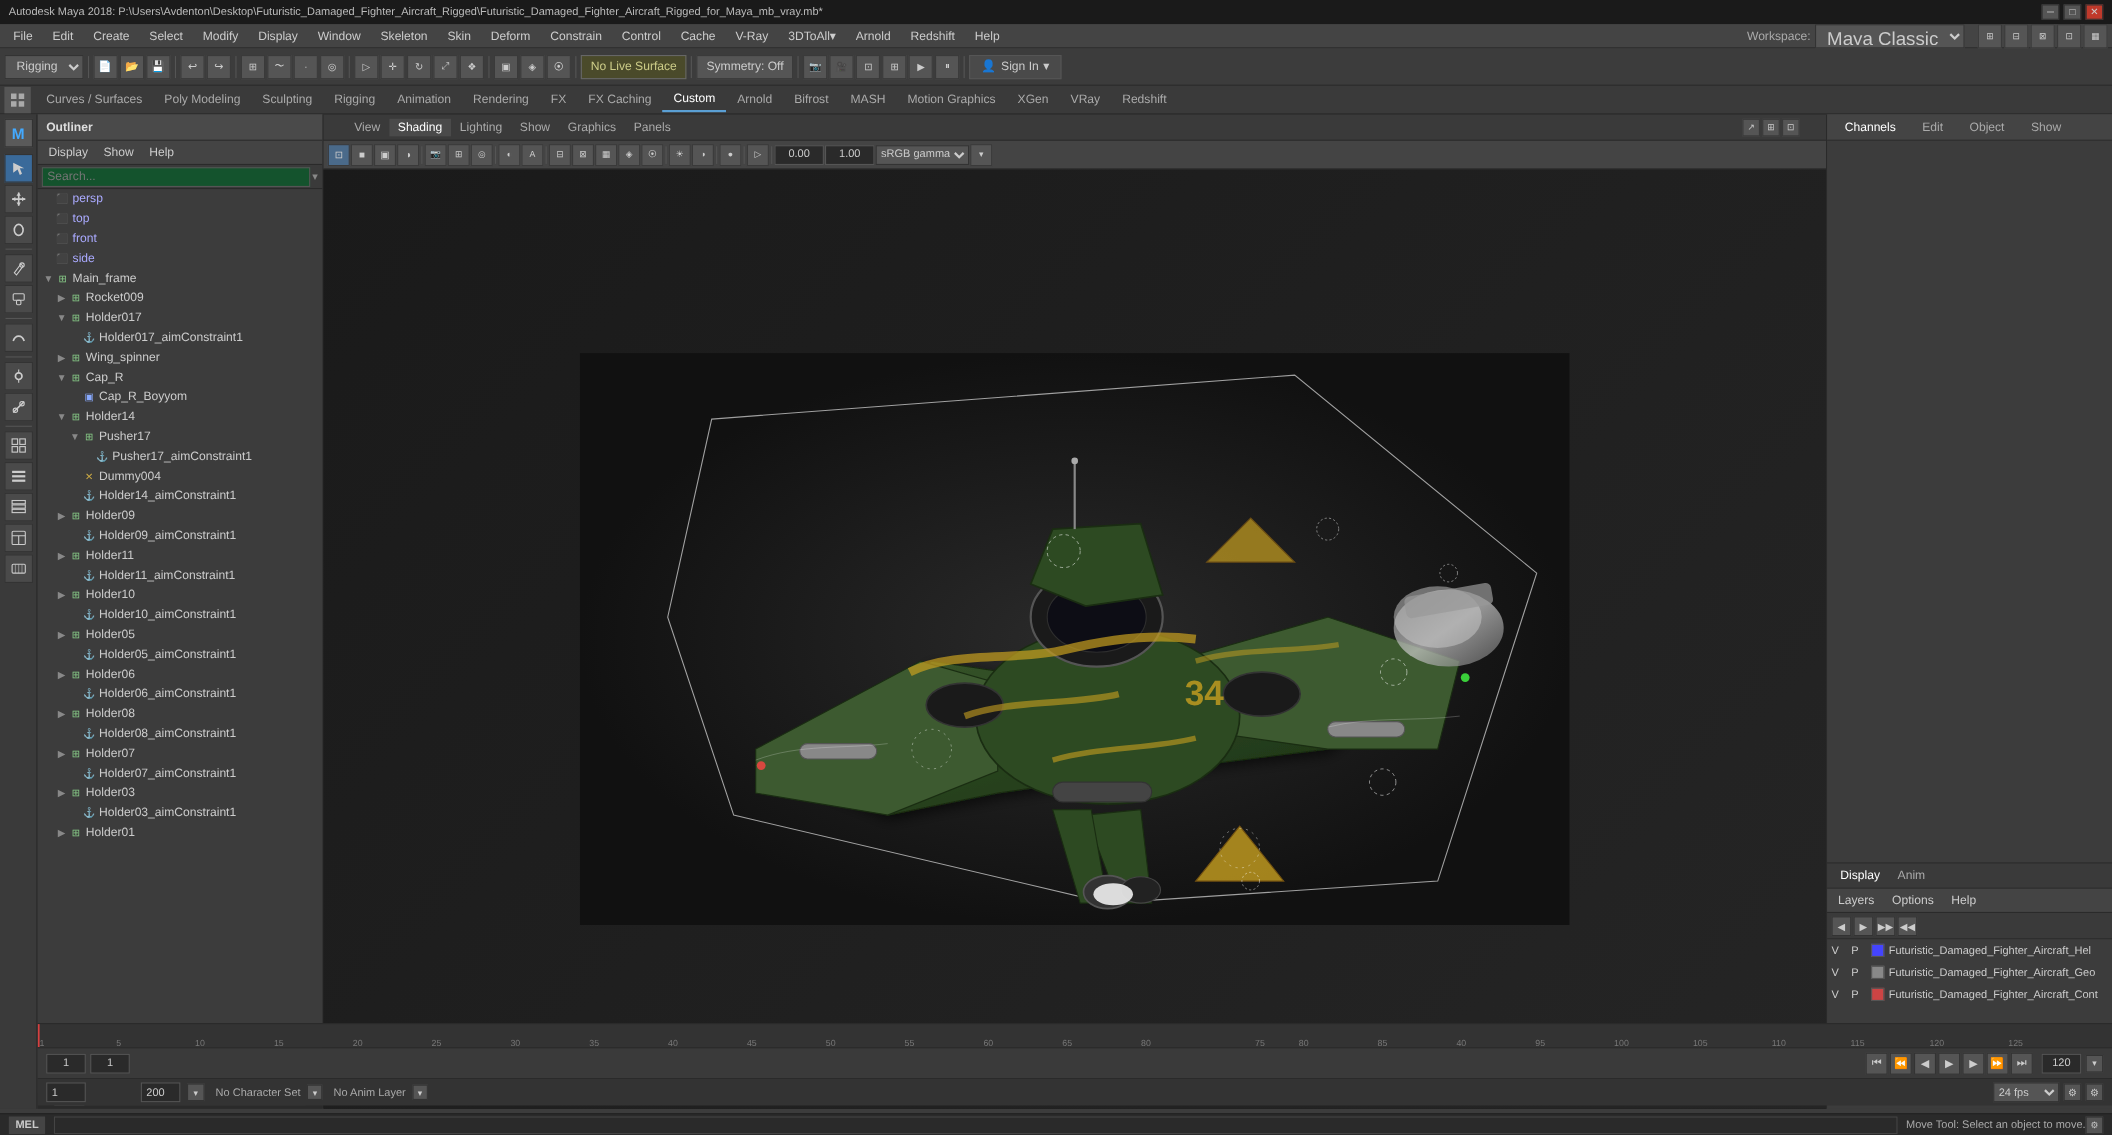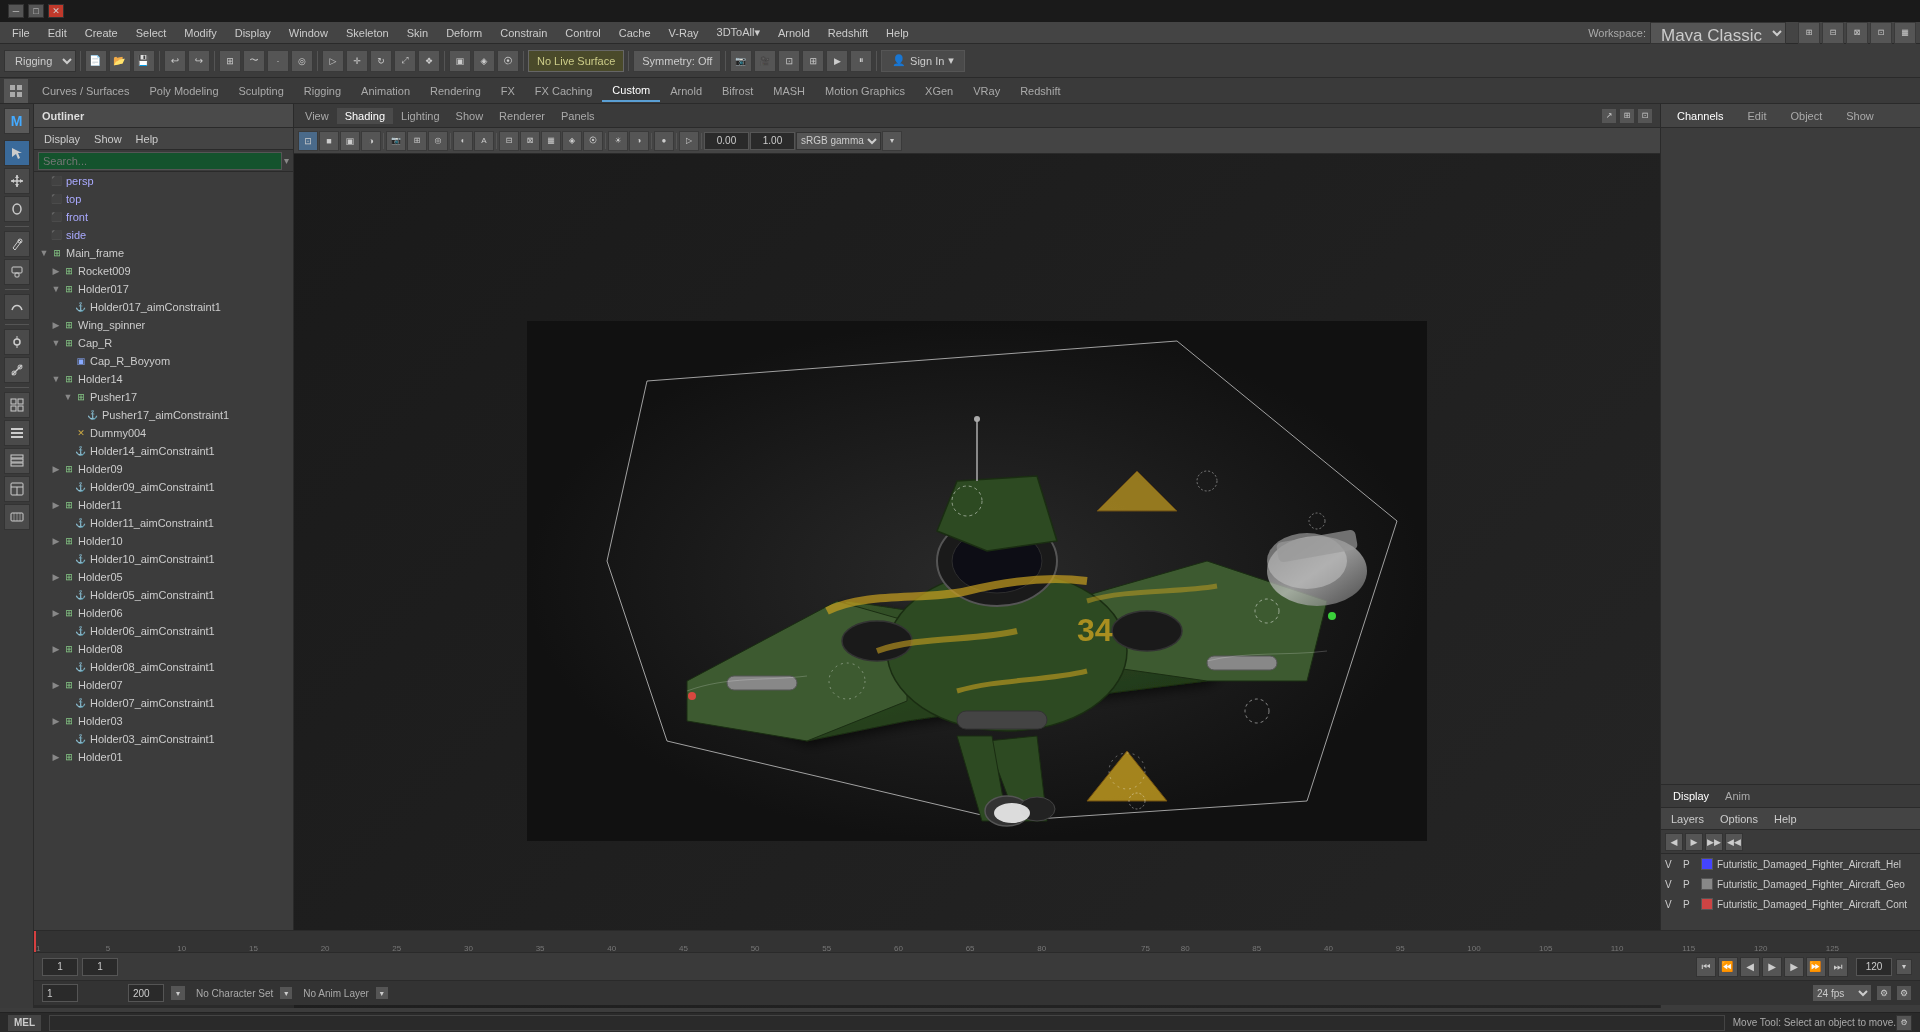--- a/index.html
+++ b/index.html
@@ -58,21 +58,21 @@
     .tree-icon { width: 14px; height: 14px; display: inline-flex; align-items: center; justify-content: center; margin-right: 2px; font-size: 9px; }
     .icon-mesh { color: #88aaff; }
     .icon-constraint { color: #ff8888; }
     .icon-group { color: #88cc88; }
     .icon-null { color: #ccaa44; }
     .tree-label { font-size: 11px; color: #cccccc; }
     .tree-label.blue { color: #aaaaff; }
 
     
     #viewport { flex: 1; position: relative; background: #1a1a1a; display: flex; flex-direction: column; }
-    #viewport-panel-tabs { height: 24px; background: #3a3a3a; display: flex; align-items: center; padding: 0 3px; border-bottom: 1px solid #2a2a2a; }
+    #viewport-panel-tabs { height: 24px; background: #3a3a3a; display: flex; align-items: center; padding: 0 20px; border-bottom: 1px solid #2a2a2a; }
     .vp-tab { padding: 2px 8px; color: #aaa; cursor: pointer; font-size: 11px; }
     .vp-tab.active { color: #fff; background: #4a4a4a; }
     #viewport-toolbar { height: 26px; background: #444; display: flex; align-items: center; padding: 0 4px; gap: 1px; border-bottom: 1px solid #2a2a2a; }
     .vp-tb-btn { width: 20px; height: 20px; background: #555; border: 1px solid #3a3a3a; display: flex; align-items: center; justify-content: center; cursor: pointer; color: #ccc; font-size: 9px; }
     .vp-tb-btn.active { background: #4a6a8a; }
     .vp-tb-sep { width: 1px; height: 16px; background: #555; margin: 0 1px; }
     .vp-tb-input { width: 50px; height: 18px; background: #2a2a2a; border: 1px solid #555; color: #ccc; font-size: 10px; text-align: center; }
     .vp-tb-select { background: #555; border: 1px solid #333; color: #ccc; height: 18px; font-size: 10px; }
     #viewport-canvas { flex: 1; position: relative; overflow: hidden; }
     #aircraft-display { width: 100%; height: 100%; background: linear-gradient(135deg, #1a1a1a 0%, #252525 100%); display: flex; align-items: center; justify-content: center; position: relative; }
@@ -115,20 +115,21 @@
 
     .outliner-bottom-scroll { display: flex; align-items: center; height: 14px; background: #2a2a2a; }
     .scroll-arrow { color: #666; font-size: 8px; padding: 0 3px; cursor: pointer; }
     .scroll-track { flex: 1; height: 8px; background: #333; margin: 0 2px; border-radius: 2px; }
     .scroll-thumb { width: 30px; height: 8px; background: #555; border-radius: 2px; }
   </style>
 </head>
 <body>
 
 <div id="title-bar">
+  <span style="font-size:10px; color:#bbb;">Autodesk Maya 2018: P:\Users\Avdenton\Desktop\Futuristic_Damaged_Fighter_Aircraft_Rigged\Futuristic_Damaged_Fighter_Aircraft_Rigged_for_Maya_mb_vray.mb*</span>
   <div id="title-bar-controls">
     <div class="title-btn">─</div>
     <div class="title-btn">□</div>
     <div class="title-btn close">✕</div>
   </div>
 </div>
 
 <div id="menu-bar">
   <div class="menu-item">File</div>
   <div class="menu-item">Edit</div>
@@ -558,21 +559,21 @@
       <span class="scroll-arrow">▶</span>
     </div>
   </div>
 
   <div id="viewport">
     <div id="viewport-panel-tabs">
       <div class="vp-tab">View</div>
       <div class="vp-tab active">Shading</div>
       <div class="vp-tab">Lighting</div>
       <div class="vp-tab">Show</div>
-      <div class="vp-tab">Renderer</div>
+      <div class="vp-tab">Graphics</div>
       <div class="vp-tab">Panels</div>
       <div style="margin-left:auto; display:flex; gap:2px; align-items:center; padding-right:4px;">
         <div class="vp-tb-btn" style="width:16px; height:16px; font-size:8px;">↗</div>
         <div class="vp-tb-btn" style="width:16px; height:16px; font-size:8px;">⊞</div>
         <div class="vp-tb-btn" style="width:16px; height:16px; font-size:8px;">⊡</div>
       </div>
     </div>
     <div id="viewport-toolbar">
 
       <div class="vp-tb-btn active">⊡</div>

